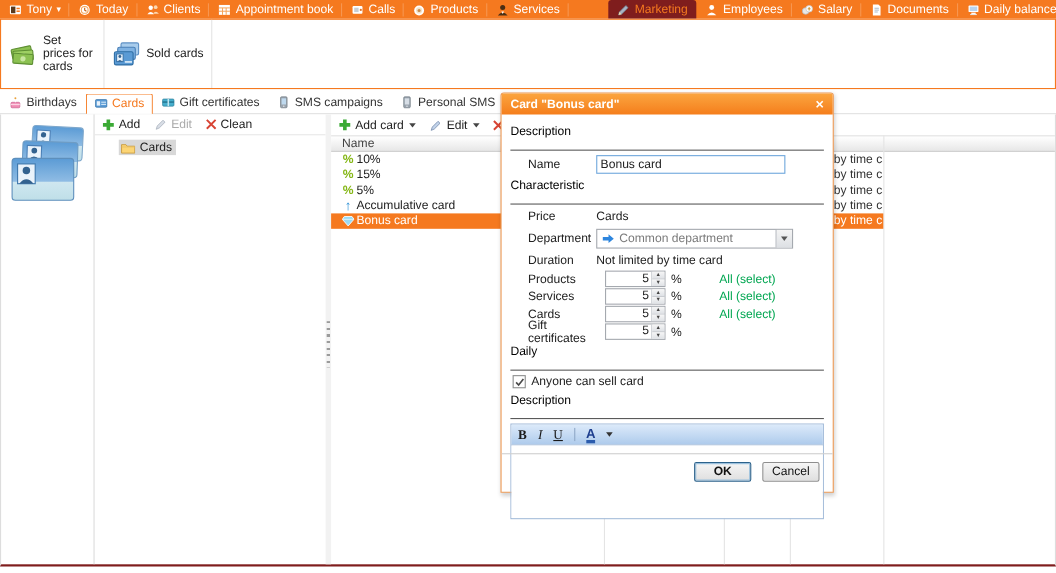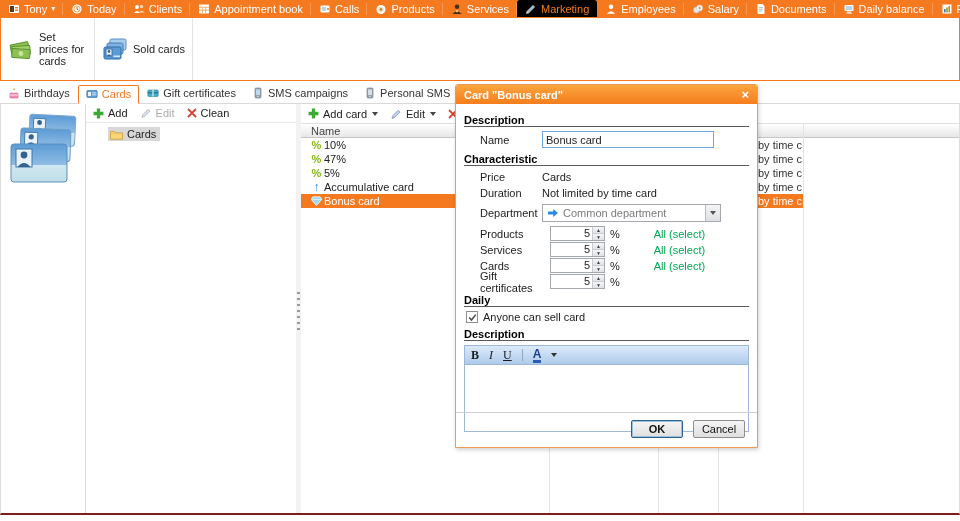--- a/index.html
+++ b/index.html
@@ -3,21 +3,21 @@
 <meta charset="utf-8">
 <style>
   * { margin:0; padding:0; box-sizing:border-box; }
   html,body { width:960px; height:521px; background:#fff; font-family:"Liberation Sans", sans-serif; font-size:11px; color:#222; overflow:hidden; }
   .app { position:relative; width:960px; height:521px; background:#fff; }
 
   
   .menubar { position:absolute; top:0; left:0; width:960px; height:18px; background:#F5791F; display:flex; align-items:stretch; color:#fff; }
   .menu-item { display:flex; align-items:center; gap:4px; padding:0 8px; cursor:default; position:relative; white-space:nowrap; }
   .menu-item:not(.active)::after { content:""; position:absolute; right:0; top:3px; bottom:3px; width:1px; background:rgba(255,255,255,.22); }
-  .menu-item.active { background:#000000; color:#F5791F; border-radius:3px 3px 0 0; }
+  .menu-item.active { background:#7f1d1d; color:#F5791F; border-radius:3px 3px 0 0;margin-left:36px; }
   .mi-icon { width:12px; height:12px; flex:0 0 12px; }
   .menu-caret { font-size:8px; line-height:1; }
 
   
   .ribbon { position:absolute; top:17px; left:0; width:960px; height:64px; background:#fff; border:1px solid #F5791F; }
   .ribbon-btn { float:left; height:100%; display:flex; align-items:center; gap:5px; padding:0 7px; border-right:1px solid #E4E4E4; cursor:default; }
   .rb-label { width:48px; line-height:12px; color:#222; }
   .rb-label.single { width:auto; }
 
   
@@ -56,21 +56,21 @@
   .lrow.selected::before { content:""; position:absolute; left:0; top:0; width:502px; height:14px; background:#F5791F; z-index:-1; }
   .lrow.selected, .lrow.selected .row-duration { color:#fff; }
 
   
   .dialog { position:absolute; left:455px; top:84px; width:303px; height:364px; background:#fff; border:1px solid #EE9A55;
      border-radius:3px 3px 0 0; z-index:20; box-shadow:1px 2px 4px rgba(0,0,0,.18); }
   .dlg-title { height:19px; background:linear-gradient(#FBA53F,#F57E1C); color:#fff; font-weight:bold; display:flex; align-items:center;
      padding:0 8px; border-radius:2px 2px 0 0; }
   .dlg-close { margin-left:auto; font-weight:bold; font-size:13px; line-height:1; cursor:default; }
   .dlg-body { position:relative; padding:5px 8px 0; height:343px; }
-  .sec { font-weight:bold; color:#000; border-bottom:1px solid #5A5A5A; padding-bottom:0; margin:5px 0 4px; }
+  .sec { font-weight:normal; color:#000; border-bottom:1px solid #5A5A5A; padding-bottom:10px; margin:5px 0 4px; }
   .frow { display:flex; align-items:center; margin:2px 0 2px 16px; min-height:14px; }
   .flabel { width:62px; flex:0 0 62px; color:#222; }
   .flabel.wide { width:70px; flex:0 0 70px; }
   .fval { color:#222; }
   .txt-input { width:172px; height:17px; border:1px solid #6FA7DC; font-family:"Liberation Sans",sans-serif; font-size:11px; padding:0 3px; color:#222; }
   .combo { width:179px; height:18px; border:1px solid #A5A9AF; display:flex; align-items:center; gap:4px; padding-left:4px; background:#fff; position:relative; }
   .combo-text { color:#7A7A7A; }
   .combo-btn { position:absolute; right:0; top:0; width:15px; height:16px; background:linear-gradient(#F4F4F4,#DDE0E4); border-left:1px solid #B8BCC2;
      display:flex; align-items:center; justify-content:center; }
   .combo-btn .tb-caret { margin:0; border-top-color:#555; }
@@ -400,21 +400,21 @@
       <div class="grid-line" style="left:502px"></div>
 
       <div class="list-rows">
         <div class="lrow">
           <span class="row-icon pct">%</span>
           <span class="row-name">10%</span>
           <span class="row-duration">by time card</span>
         </div>
         <div class="lrow">
           <span class="row-icon pct">%</span>
-          <span class="row-name">47%</span>
+          <span class="row-name">15%</span>
           <span class="row-duration">by time card</span>
         </div>
         <div class="lrow">
           <span class="row-icon pct">%</span>
           <span class="row-name">5%</span>
           <span class="row-duration">by time card</span>
         </div>
         <div class="lrow">
           <span class="row-icon arrow-up">↑</span>
           <span class="row-name">Accumulative card</span>
@@ -445,35 +445,35 @@
       <div class="frow">
         <span class="flabel">Name</span>
         <input class="txt-input" type="text" value="Bonus card" style="">
       </div>
 
       <div class="sec">Characteristic</div>
       <div class="frow">
         <span class="flabel">Price</span>
         <span class="fval">Cards</span>
       </div>
-      <div class="frow">
-        <span class="flabel">Duration</span>
-        <span class="fval">Not limited by time card</span>
-      </div>
       <div class="frow" style="margin-top:4px; margin-bottom:4px;">
         <span class="flabel">Department</span>
         <div class="combo">
           <svg width="12" height="10" viewBox="0 0 12 10">
               <path d="M1 3.4 h5.2 V1 L11 5 L6.2 9 V6.6 H1z" fill="#2E86DE"></path>
             </svg>
           <span class="combo-text">Common department</span>
           <span class="combo-btn">
               <span class="tb-caret"></span>
             </span>
         </div>
+      </div>
+      <div class="frow">
+        <span class="flabel">Duration</span>
+        <span class="fval">Not limited by time card</span>
       </div>
 
       <div class="frow brow">
         <span class="flabel wide">Products</span>
         <div class="spinner">
           <span class="spin-val">5</span>
           <span class="spin-btns">
               <span>▲</span>
               <span>▼</span>
             </span>

